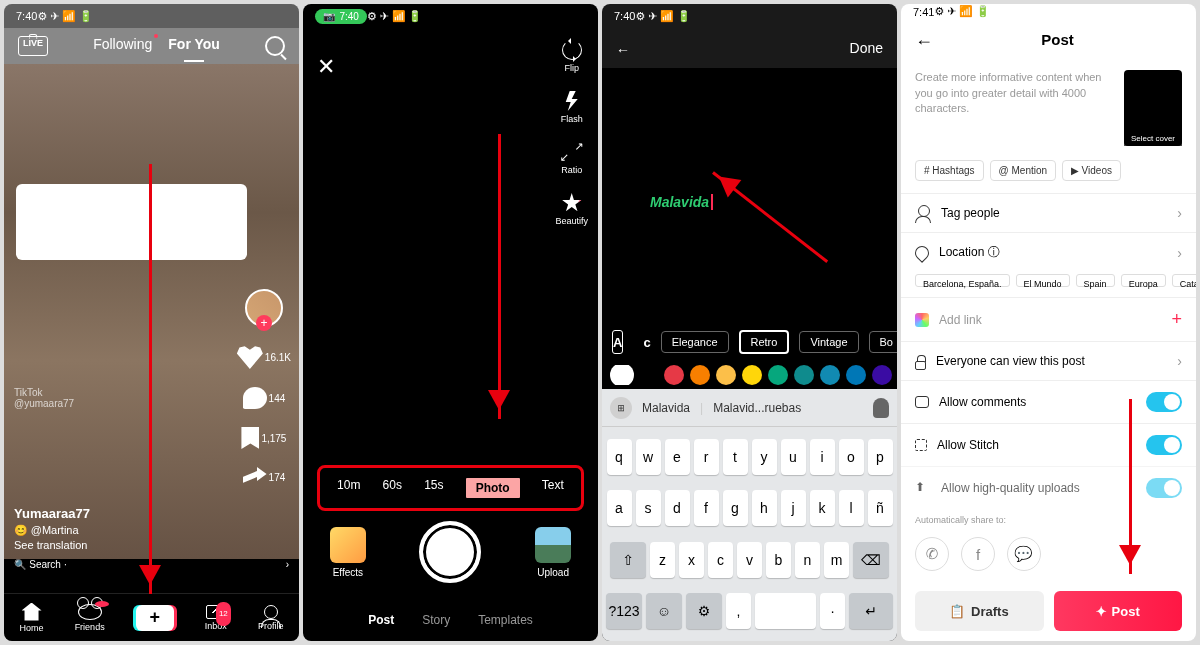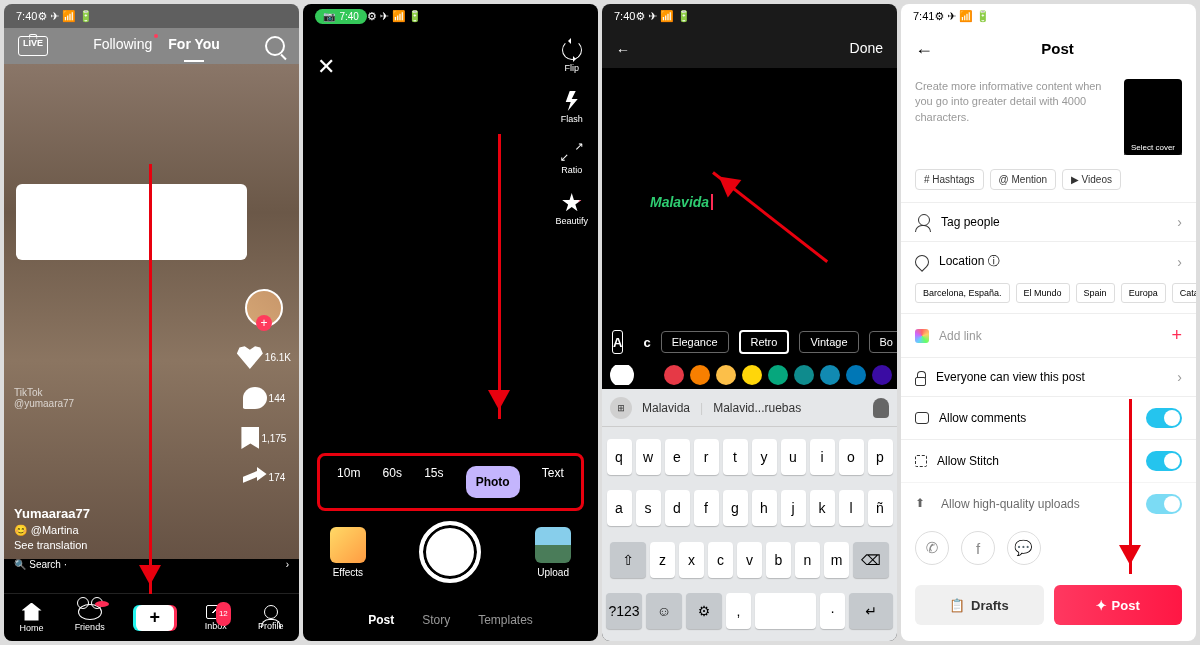--- a/index.html
+++ b/index.html
@@ -64,21 +64,21 @@
 .flip-i{border:1.5px solid #fff;border-radius:50%;border-top-color:transparent}
 .flip-i:before,.flip-i:after{content:"";position:absolute;border:3px solid transparent}
 .flip-i:before{border-right-color:#fff;top:-3px;left:2px}
 .flip-i:after{border-left-color:#fff;bottom:-3px;right:2px}
 .flash-i{background:#fff;clip-path:polygon(40% 0,70% 0,50% 40%,80% 40%,30% 100%,45% 55%,20% 55%)}
 .ratio-i:before{content:"↗";color:#fff;font-size:11px;position:absolute;top:-2px;right:-2px}
 .ratio-i:after{content:"↙";color:#fff;font-size:11px;position:absolute;bottom:-2px;left:-2px}
 .beautify-i{background:#fff;clip-path:polygon(50% 0,61% 35%,98% 35%,68% 57%,79% 91%,50% 70%,21% 91%,32% 57%,2% 35%,39% 35%);position:relative}
 .beautify-i:after{content:"";position:absolute;top:6px;right:-6px;width:10px;height:10px;background:#fe2c55;border-radius:50%}
 .s2-modes{position:absolute;bottom:130px;left:14px;right:14px;display:flex;justify-content:space-around;color:#fff;font-size:12px;border:3px solid #e8000e;border-radius:8px;padding:10px 6px}
-.mode.active{background:#c4b5fd;color:#000;padding:9px 10px;border-radius:10px;font-weight:bold}
+.mode.active{background:#fca5a5;color:#000;padding:3px 10px;border-radius:1px;font-weight:bold}
 .s2-capture{position:absolute;bottom:58px;left:0;right:0;display:flex;justify-content:space-around;align-items:center;color:#fff;font-size:10px}
 .cap-item{display:flex;flex-direction:column;align-items:center;gap:4px}
 .effects-i{width:36px;height:36px;background:linear-gradient(135deg,#ffd966,#ff9c42);border-radius:6px}
 .capture-btn{width:62px;height:62px;background:#fff;border-radius:50%;border:4px solid #fff;box-shadow:0 0 0 3px #000 inset}
 .upload-i{width:36px;height:36px;background:linear-gradient(180deg,#87ceeb 50%,#4a7c59 50%);border-radius:6px}
 .s2-tabs{position:absolute;bottom:14px;left:0;right:0;display:flex;justify-content:center;gap:28px;color:#999;font-size:12px}
 .s2-tabs .active{color:#fff;font-weight:bold}
 .arrow2{position:absolute;top:130px;left:195px;width:3px;height:285px;background:#e8000e}
 .arrow2:after{content:"";position:absolute;bottom:-2px;left:-10px;border:11px solid transparent;border-top:20px solid #e8000e}
 
@@ -425,20 +425,21 @@
  <div class="s4-row">
       <div class="row-icon stitch-i"></div>
       <span class="label">Allow Stitch</span>
       <div class="toggle"></div>
     </div>
  <div class="s4-row" style="opacity:0.6">
       <div class="row-icon">⬆</div>
       <span class="label">Allow high-quality uploads</span>
       <div class="toggle"></div>
     </div>
+ <div class="s4-share">Automatically share to:</div>
  <div class="share-icons">
   <div class="share-ic">✆</div>
   <div class="share-ic">f</div>
   <div class="share-ic">💬</div>
  </div>
  <div class="s4-buttons">
   <div class="btn btn-drafts">📋 <span>Drafts</span></div>
   <div class="btn btn-post">✦ <span>Post</span></div>
  </div>
  <div class="arrow4"></div>

